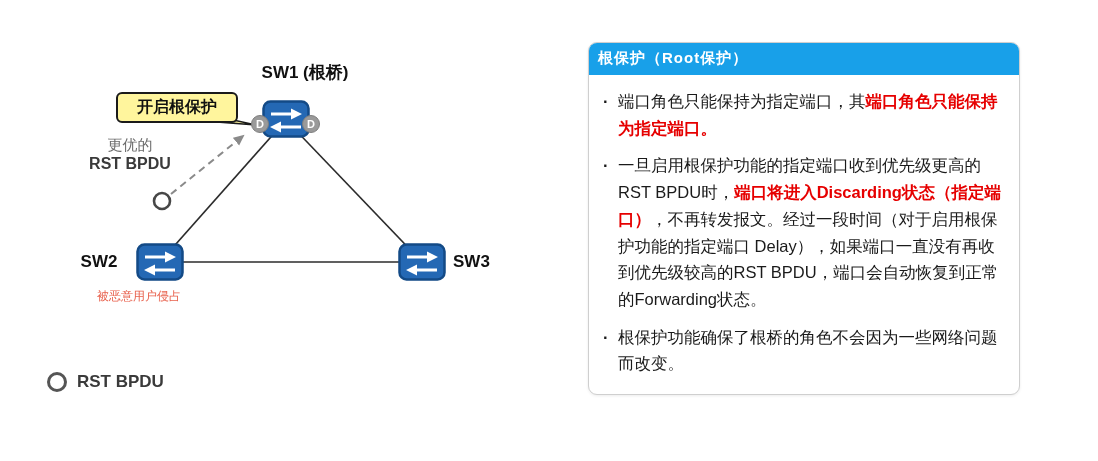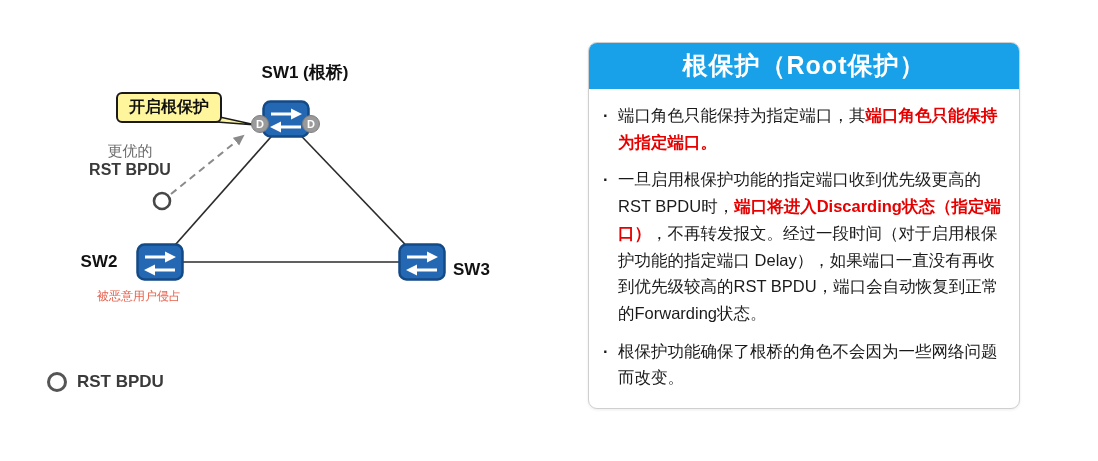--- a/index.html
+++ b/index.html
@@ -22,39 +22,39 @@
   .sw-icon { position: absolute; width: 48px; height: 38px; }
   .port-badge {
     position: absolute; width: 18px; height: 18px; border-radius: 50%;
     background: #9a9a9a; color: #fff; font-size: 11px; font-weight: bold;
     display: flex; align-items: center; justify-content: center;
     border: 1px solid #7f7f7f;
   }
   .callout {
     position: absolute; left: 116px; top: 92px;
     background: #fff59d; border: 2px solid #1a1a1a; border-radius: 6px;
-    padding: 3px 11px; font-size: 16px; font-weight: bold; color: #111;
+    padding: 3px 19px; font-size: 16px; font-weight: bold; color: #111;
     white-space: nowrap;
   }
-  .bpdu-note { position: absolute; left: 86px; top: 142px; width: 88px; text-align: center; }
+  .bpdu-note { position: absolute; left: 86px; top: 136px; width: 88px; text-align: center; }
   .bpdu-note .l1 { font-size: 15px; color: #6b6b6b; }
   .bpdu-note .l2 { font-size: 16px; font-weight: bold; color: #3a3a3a; }
   .sw2-status { position: absolute; left: 97px; top: 288px; font-size: 12px; color: var(--status-red); white-space: nowrap; }
   .legend-label { position: absolute; left: 77px; top: 372px; font-size: 17px; font-weight: bold; color: #3a3a3a; }
   
   .panel {
     position: absolute; left: 588px; top: 42px; width: 432px;
     border-radius: 9px; overflow: hidden;
     border: 1px solid #cfcfcf; background: #fff;
     box-shadow: 0 1px 3px rgba(0,0,0,0.08);
   }
   .panel-header {
     background: var(--header-blue); color: #fff;
-    font-size: 25px; font-weight: bold; text-align: center;
-    padding: 6px 16px 7px; letter-spacing: 1px;
+    font-size: 15px; font-weight: bold; text-align: left;
+    padding: 6px 9px 7px; letter-spacing: 1px;
   }
   .panel-body { padding: 13px 14px 15px 12px; }
   .bullets { list-style: none; }
   .bullets li {
     position: relative; padding-left: 17px; margin-bottom: 11px;
     font-size: 16.5px; line-height: 1.62; color: #1a1a1a;
   }
   .bullets li:last-child { margin-bottom: 2px; }
   .bullets .marker { position: absolute; left: 2px; top: 0; font-weight: bold; color: #1a1a1a; }
   .seg.em { color: var(--accent-red); font-weight: bold; }
@@ -116,21 +116,21 @@
 
   <div class="abs sw-label" style="left:77px; top:252px; width:44px; text-align:center;">SW2</div>
   <svg class="sw-icon" style="left:136px; top:243px;">
     <use href="#sw-icon"></use>
   </svg>
   <div class="sw2-status">被恶意用户侵占</div>
 
   <svg class="sw-icon" style="left:398px; top:243px;">
     <use href="#sw-icon"></use>
   </svg>
-  <div class="abs sw-label" style="left:453px; top:260px;">SW3</div>
+  <div class="abs sw-label" style="left:453px; top:252px;">SW3</div>
 
   <div class="legend-label">RST BPDU</div>
 
   <div class="panel">
     <div class="panel-header">根保护（Root保护）</div>
     <div class="panel-body">
       <ul class="bullets">
         <li>
           <span class="marker">·</span><span class="seg">端口角色只能保持为指定端口，其</span><span class="seg em">端口角色只能保持为指定端口。</span>
         </li>

